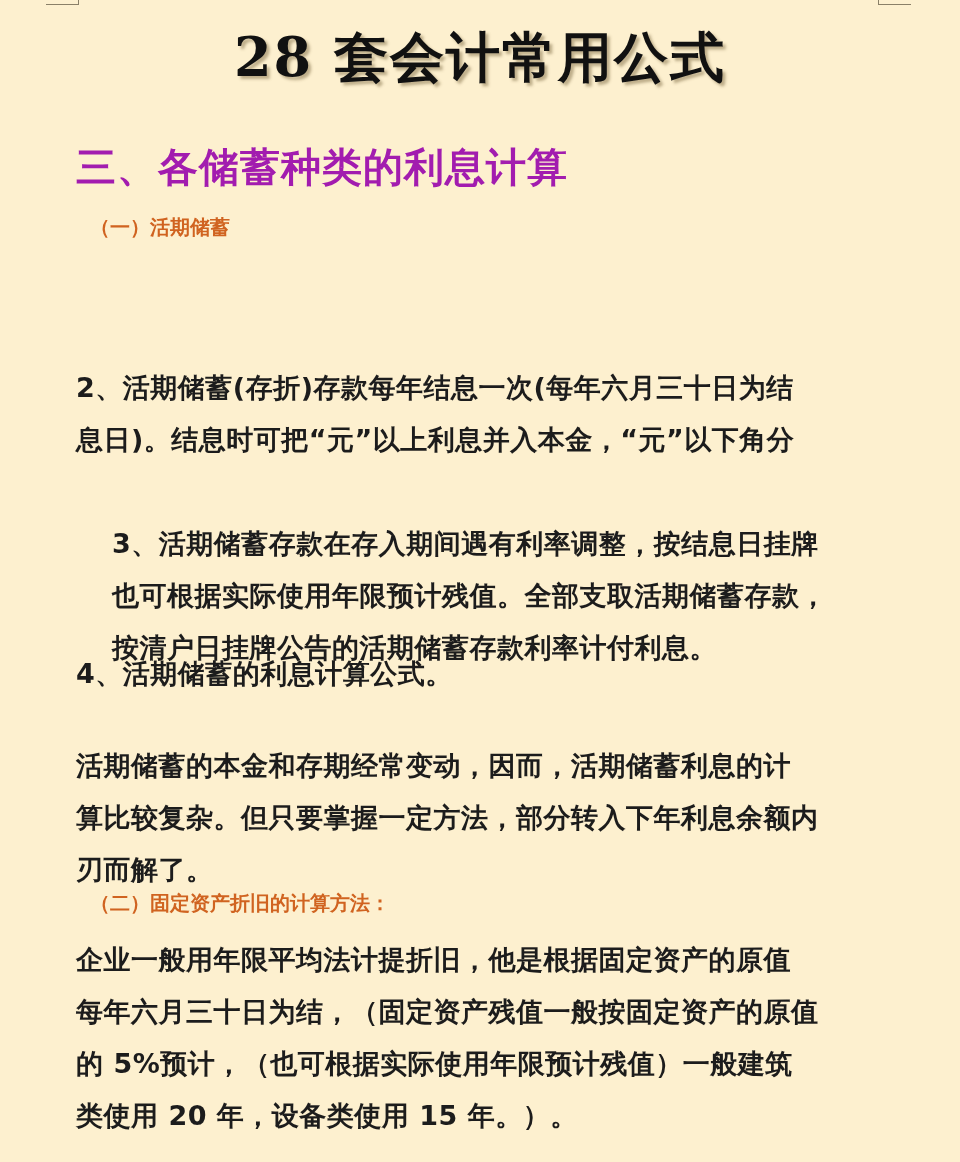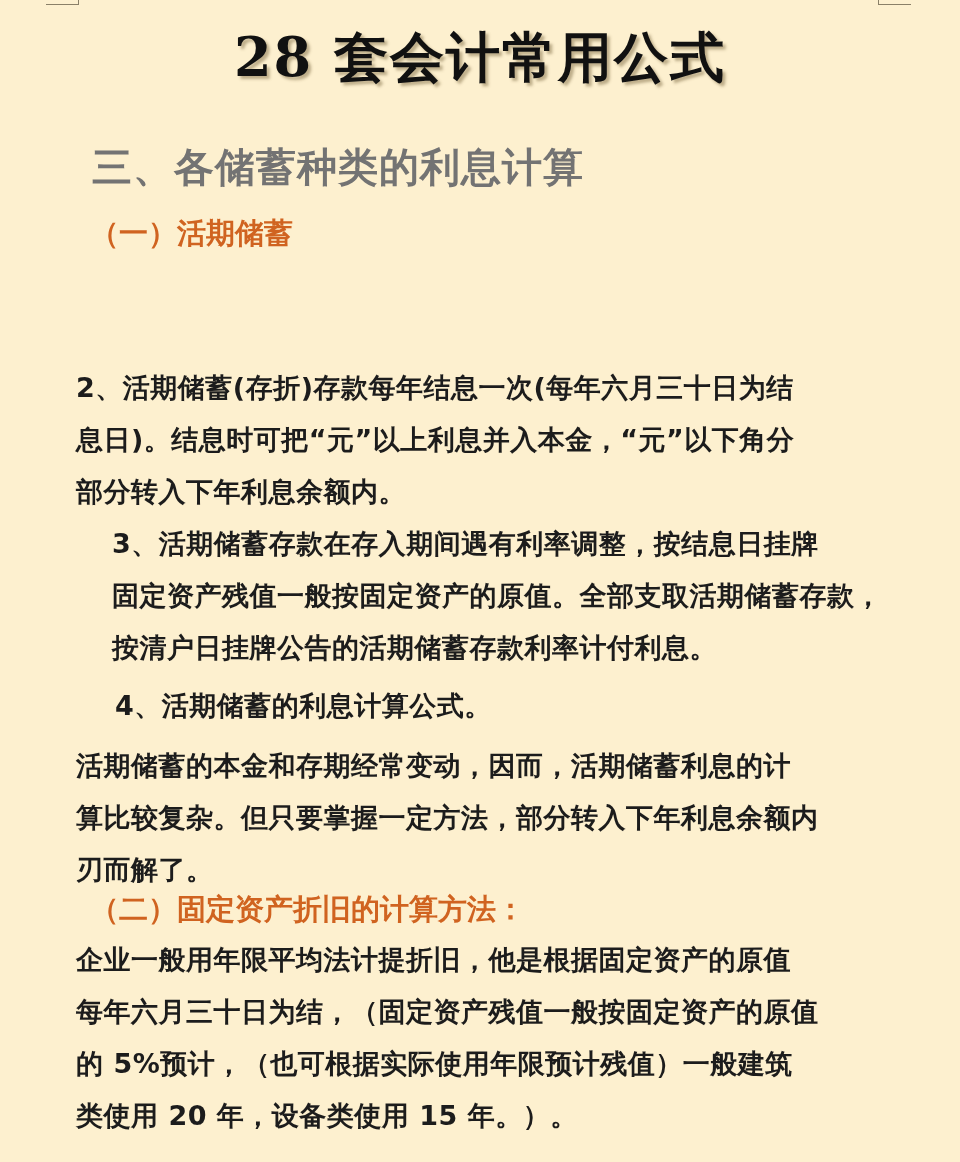--- a/index.html
+++ b/index.html
@@ -38,31 +38,31 @@
       font-family: "DejaVu Serif", "Liberation Serif", serif;
       font-size: 54px;
       font-weight: bold;
       color: #111;
       letter-spacing: 2px;
       text-shadow: 3px 3px 3px rgba(110, 90, 50, 0.45);
     }
     .section-heading {
       position: absolute;
       top: 140px;
-      left: 92px;
+      left: 76px;
       font-size: 40px;
       font-weight: bold;
-      color: #737373;
+      color: #a21caf;
       letter-spacing: 1px;
       font-family: Liberation Mono, monospace;
     }
     .sub-heading {
       position: absolute;
       left: 90px;
-      font-size: 29px;
+      font-size: 20px;
       font-weight: bold;
       color: #d06320;
     }
     .para {
       position: absolute;
       left: 76px;
       width: 830px;
       font-size: 27px;
       font-weight: bold;
       color: #1c1c1c;
@@ -85,30 +85,29 @@
 <div class="section-heading">三、各储蓄种类的利息计算</div>
 
 <div class="sub-heading" style="top:214px;">（一）活期储蓄</div>
 
 <div class="para" style="top:258px;">
 </div>
 
 <div class="para" style="top:362px;">
   <span class="line">2、活期储蓄(存折)存款每年结息一次(每年六月三十日为结</span>
   <span class="line">息日)。结息时可把“元”以上利息并入本金，“元”以下角分</span>
-  <span class="line">部分转入下年利息余额内。</span>
 </div>
 
 <div class="para" style="top:518px;margin-left:36px;">
   <span class="line">3、活期储蓄存款在存入期间遇有利率调整，按结息日挂牌</span>
-  <span class="line">固定资产残值一般按固定资产的原值。全部支取活期储蓄存款，</span>
+  <span class="line">也可根据实际使用年限预计残值。全部支取活期储蓄存款，</span>
   <span class="line">按清户日挂牌公告的活期储蓄存款利率计付利息。</span>
 </div>
 
-<div class="para" style="top:680px;margin-left:39px;">
+<div class="para" style="top:648px;">
   <span class="line">4、活期储蓄的利息计算公式。</span>
 </div>
 
 <div class="para" style="top:740px;">
   <span class="line">活期储蓄的本金和存期经常变动，因而，活期储蓄利息的计</span>
   <span class="line">算比较复杂。但只要掌握一定方法，部分转入下年利息余额内</span>
   <span class="line">刃而解了。</span>
 </div>
 
 <div class="sub-heading" style="top:890px;">（二）固定资产折旧的计算方法：</div>

